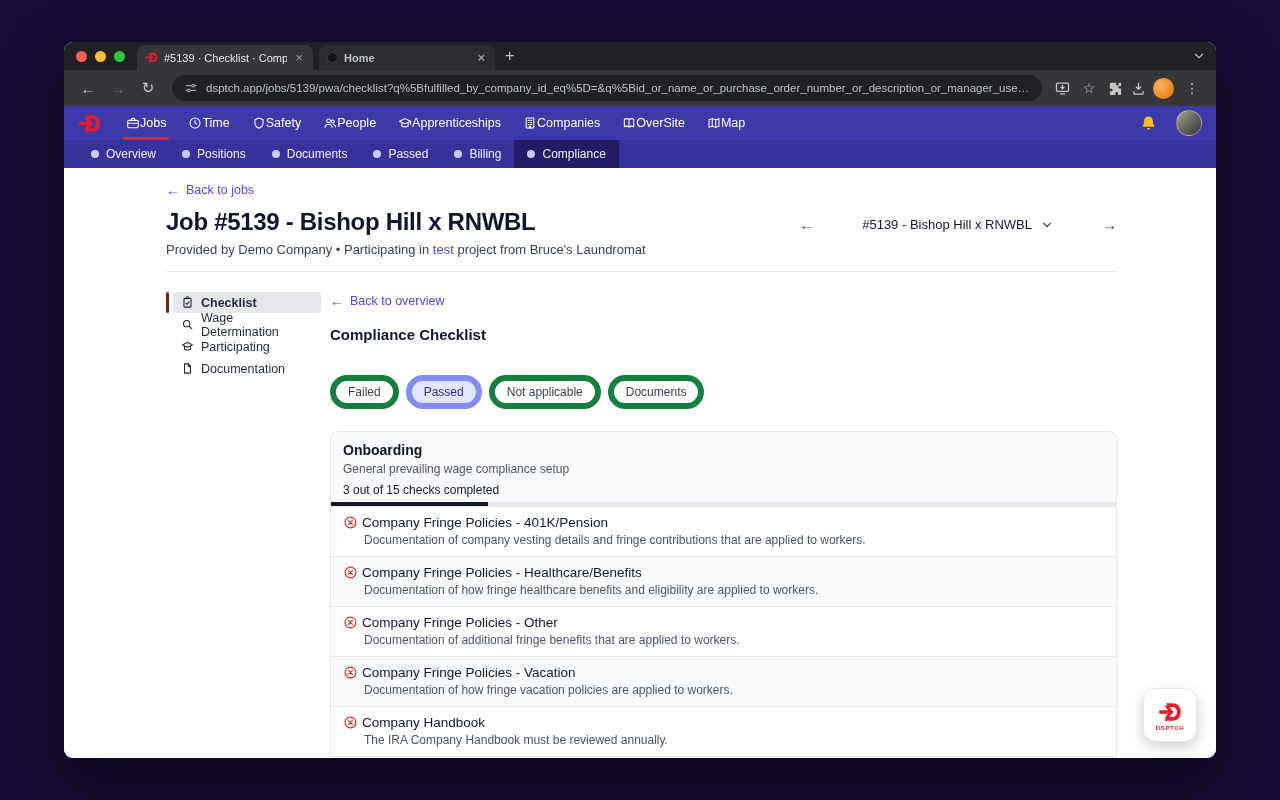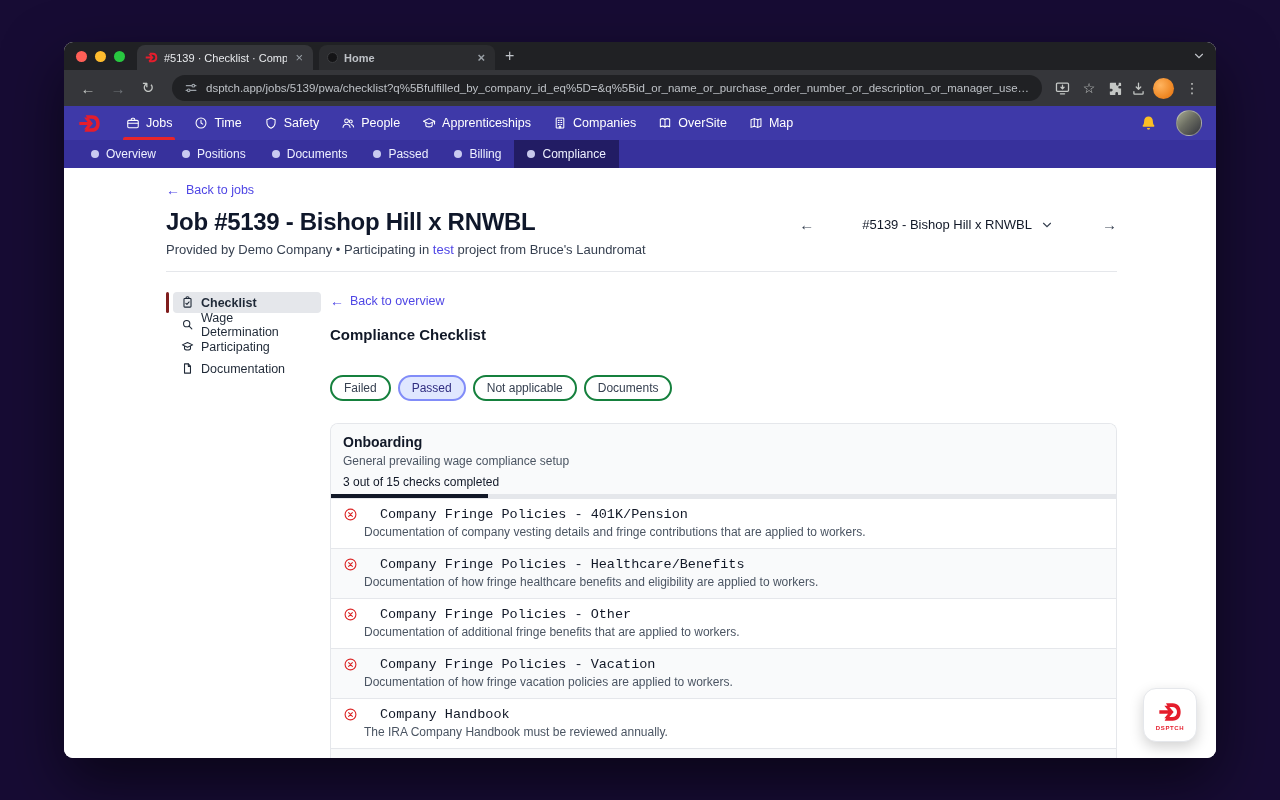--- a/index.html
+++ b/index.html
@@ -32,21 +32,21 @@
     gap:8px; padding:0 12px; margin:0 6px; overflow:hidden; }
   .url-text { color:#bdc1c6; font-size:11.5px; white-space:nowrap; overflow:hidden; text-overflow:ellipsis; }
   .tb-ic { width:17px; height:17px; color:#c4c7c5; flex-shrink:0; }
   .tb-glyph { color:#c4c7c5; font-size:14px; width:24px; text-align:center; }
   .chrome-avatar { width:21px; height:21px; border-radius:50%; flex-shrink:0;
     background:radial-gradient(circle at 35% 35%, #ffb45f 0%, #f08a27 60%, #e06d10 100%); }
 
   
   .appnav { height:34px; background:#3e39a8; display:flex; align-items:center; padding:0 14px; gap:4px; flex-shrink:0; }
   .brand { width:23px; height:23px; margin-right:12px; flex-shrink:0; }
-  .nav-item { position:relative; height:34px; display:flex; align-items:center; gap:6px;
+  .nav-item { position:relative; height:34px; display:flex; align-items:center; 
     padding:0 9px; color:#fff; font-size:12.5px; white-space:nowrap; }
   .nav-item .ni { width:14px; height:14px; }
   .nav-item.active::after { content:""; position:absolute; left:6px; right:6px; bottom:0; height:3px;
     background:#e8252a; border-radius:2px 2px 0 0; }
   .bell { margin-left:auto; width:19px; height:19px; }
   .nav-avatar { width:26px; height:26px; border-radius:50%; margin-left:14px; border:1px solid rgba(255,255,255,.35);
     background:linear-gradient(135deg,#a9ad93 0%, #6b6d62 45%, #32333c 100%); }
 
   .subnav { height:28px; background:#37319c; display:flex; align-items:stretch; padding:0 14px; flex-shrink:0; }
   .sub-item { display:flex; align-items:center; gap:7px; padding:0 13px; color:#eef0ff; font-size:12px; white-space:nowrap; }
@@ -74,36 +74,36 @@
   .side-ind { position:absolute; left:0; top:0; width:3px; height:21px; background:#7f1d1d; border-radius:2px; }
   .side-item { height:21px; display:flex; align-items:center; gap:7px; padding:0 8px; margin-bottom:1px;
     font-size:12.5px; color:#1f2937; border-radius:4px; font-weight:500; }
   .side-item.active { background:#e5e7eb; font-weight:600; }
   .side-item .si { width:13px; height:13px; flex-shrink:0; }
 
   .main { flex:1; margin-left:9px; min-width:0; }
   .h2 { margin-top:16px; font-size:15px; font-weight:700; color:#111827; }
 
   .filters { display:flex; gap:7px; margin-top:32px; }
-  .pill { border:2px solid #15803d; background:#fff; color:#374151; font-size:12px;
+  .pill { border:6px solid #15803d; background:#fff; color:#374151; font-size:12px;
     padding:4px 12px; border-radius:999px; line-height:1.2; }
   .pill.selected { background:#e0e7ff; border-color:#818cf8; color:#312e81; }
 
   .card { margin-top:22px; border:1px solid #e5e7eb; border-bottom:none; border-radius:8px 8px 0 0; overflow:hidden; }
   .card-head { background:#f9fafb; padding:10px 12px 0 12px; }
   .card-title { font-size:14px; font-weight:700; color:#111827; }
   .card-sub { font-size:12px; color:#4b5563; margin-top:4px; }
   .progress-label { font-size:12px; color:#111827; margin-top:7px; margin-bottom:5px; }
   .progress-track { height:4px; background:#e5e7eb; margin:0 -12px; }
   .progress-fill { height:100%; background:#111827; }
 
   .chk-item { padding:8px 12px 9px 12px; border-top:1px solid #e5e7eb; background:#fff; }
   .chk-item.alt { background:#f9fafb; }
   .chk-item:first-of-type { border-top:none; }
-  .chk-title-row { display:flex; align-items:center; gap:22px;font-family:Liberation Mono, monospace; }
+  .chk-title-row { display:flex; align-items:center; gap:4px; }
   .xcircle { width:15px; height:15px; flex-shrink:0; }
   .chk-title { font-size:13.5px; font-weight:500; color:#111827; }
   .chk-desc { font-size:12px; color:#4b5563; margin:3px 0 0 21px; }
 
   .fab { position:absolute; right:19px; bottom:16px; width:54px; height:54px; background:#fff;
     border:1px solid #e5e7eb; border-radius:13px; box-shadow:0 5px 14px rgba(0,0,0,.18);
     display:flex; flex-direction:column; align-items:center; justify-content:center; gap:1px; }
   .fab svg { width:26px; height:24px; }
   .fab-label { font-size:6px; font-weight:700; letter-spacing:.6px; color:#e51d2c; }
 

